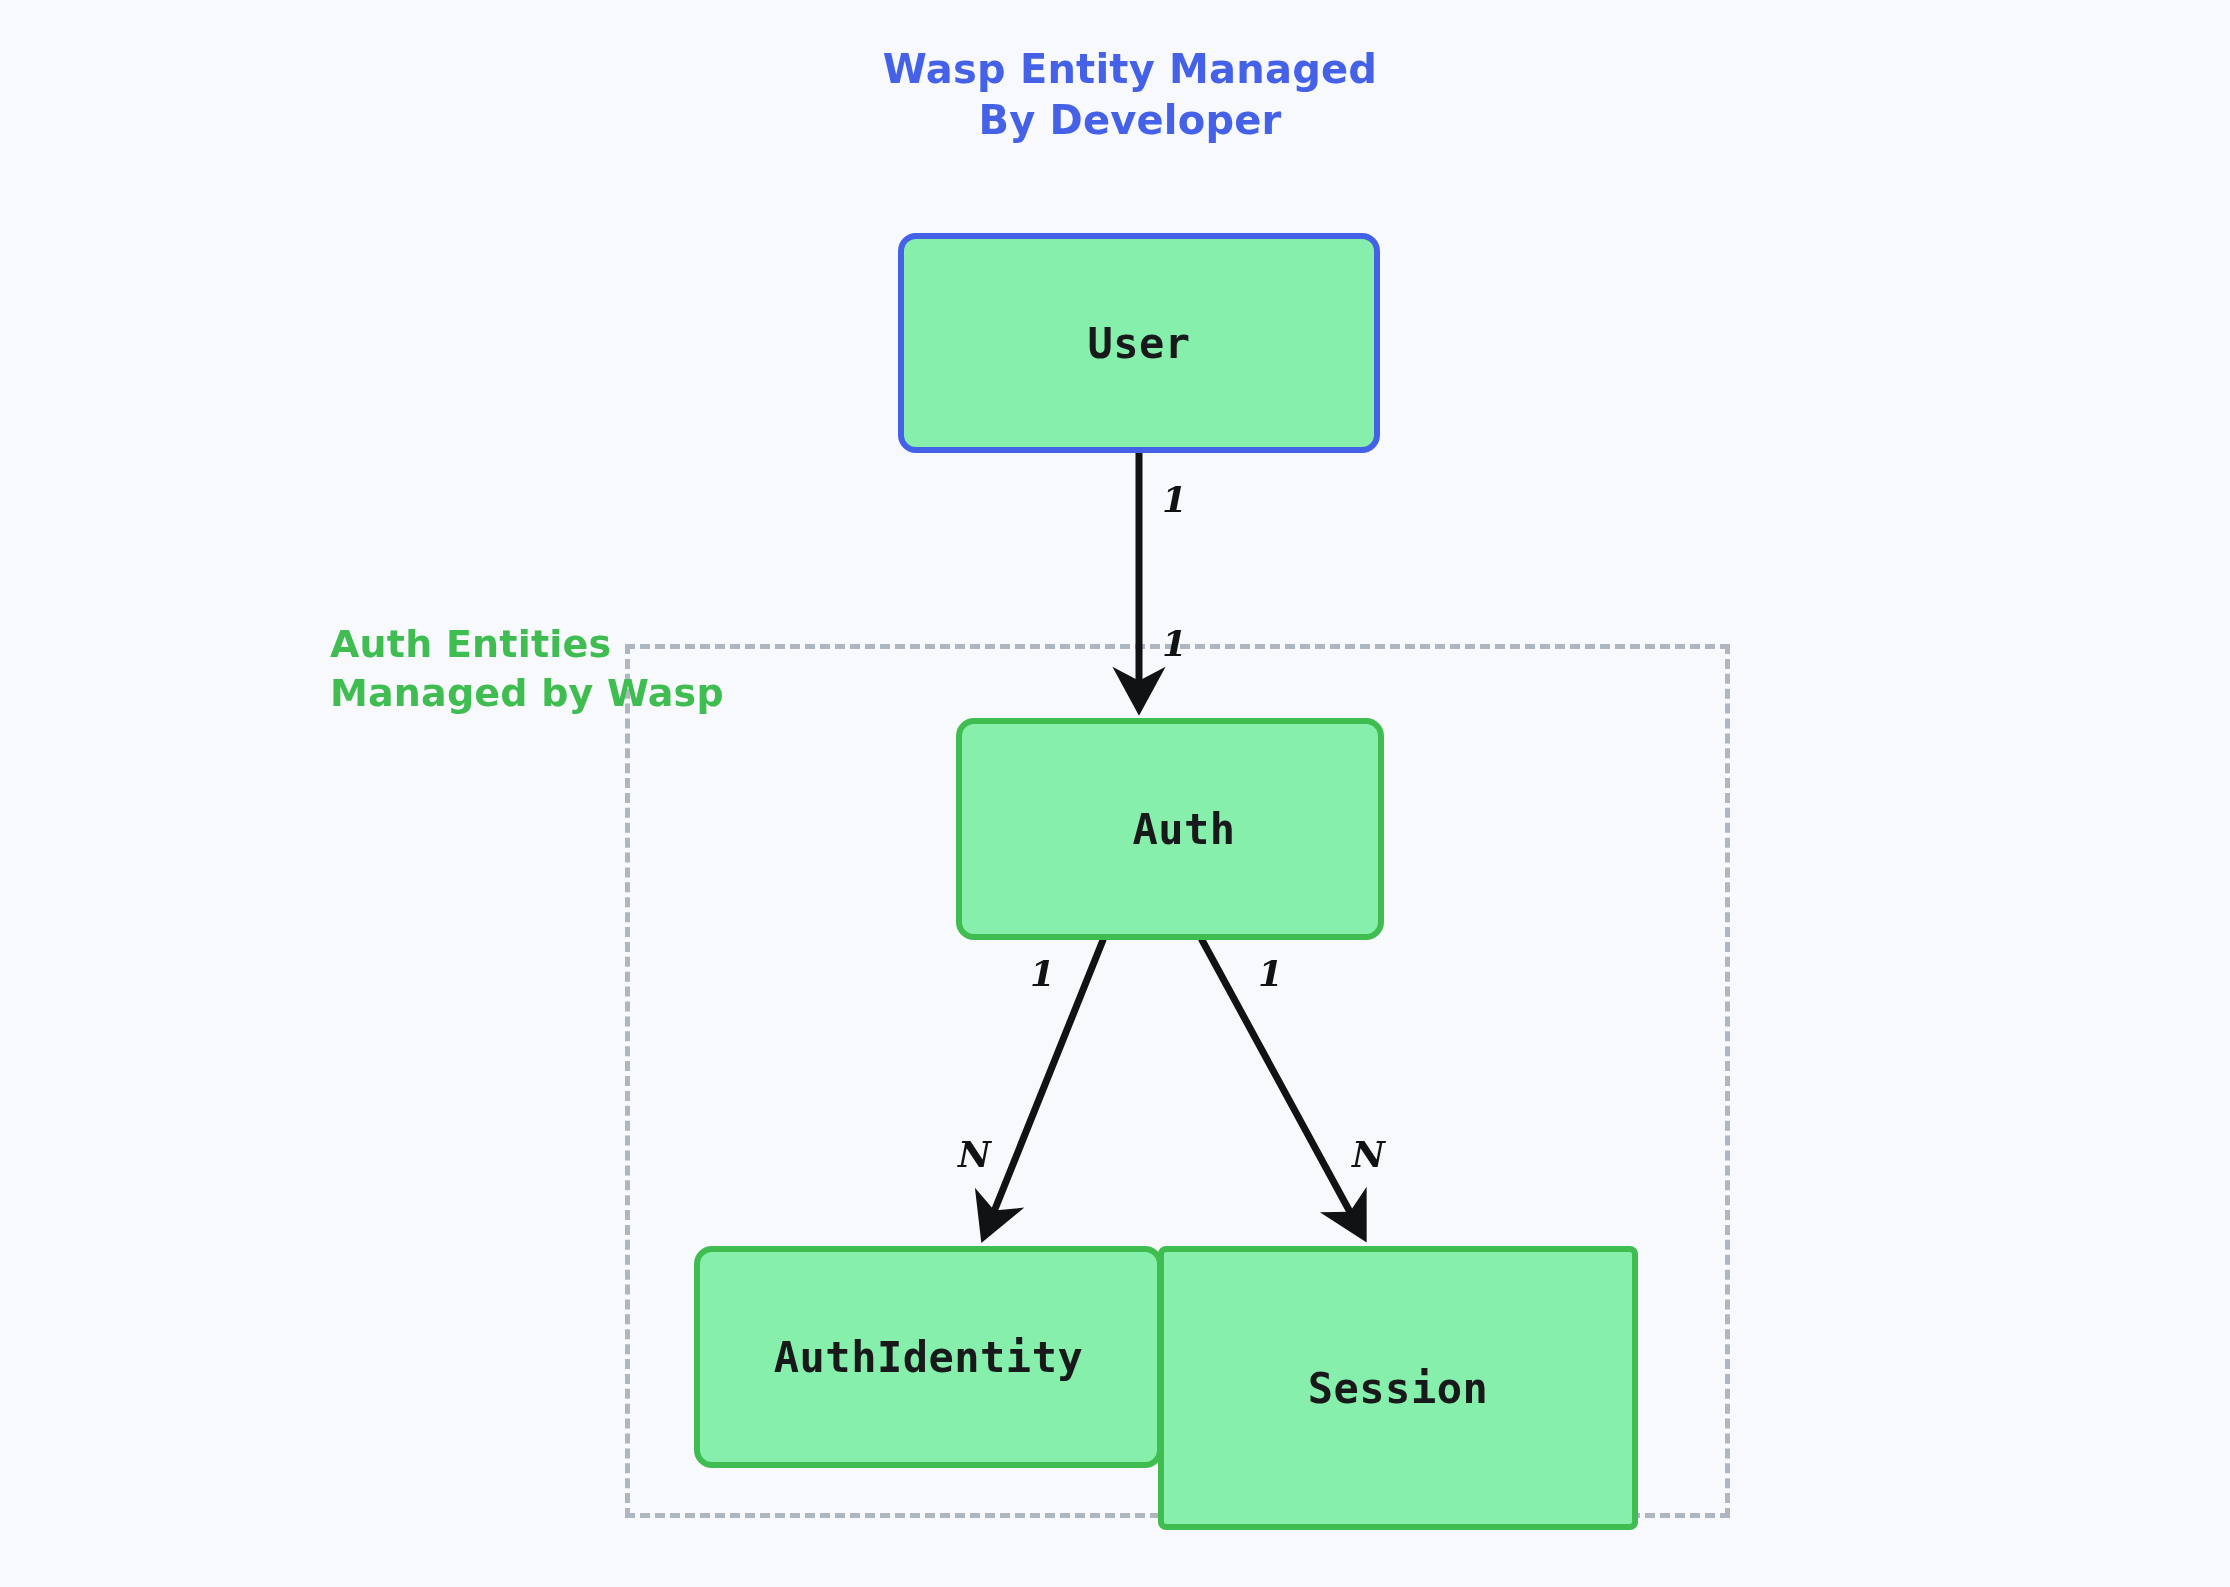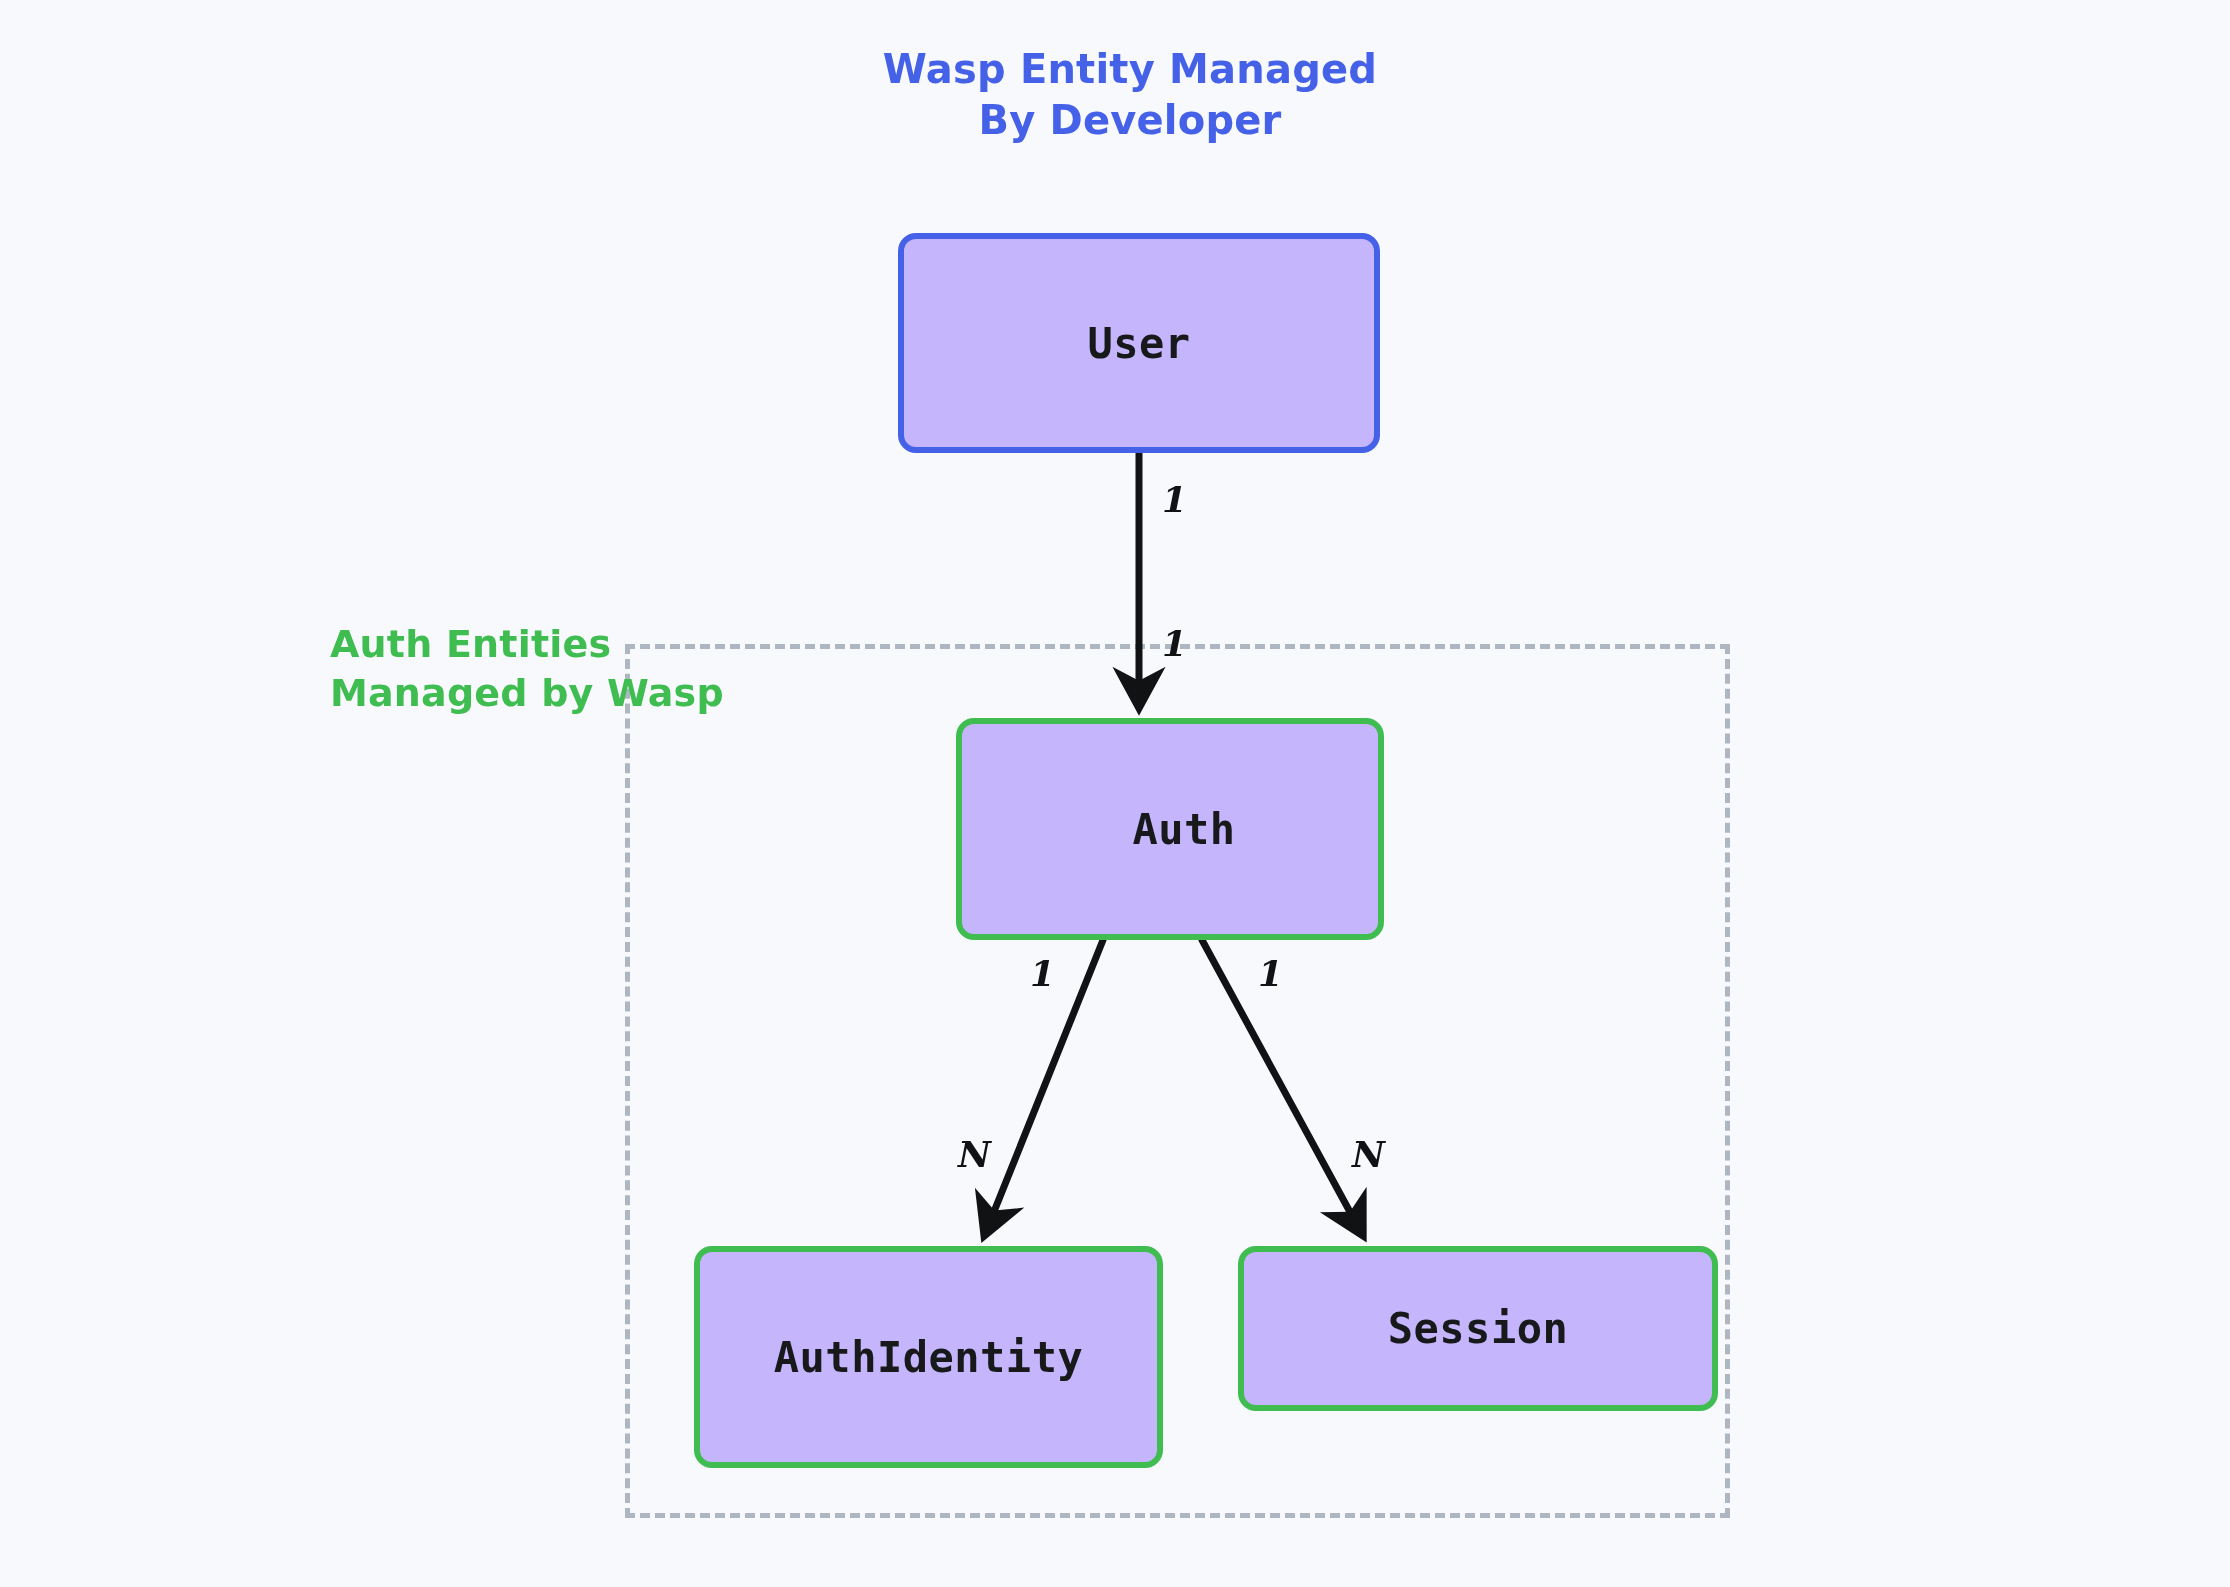--- a/index.html
+++ b/index.html
@@ -63,41 +63,41 @@
     height: 874px;
     border: 5px dashed #AEB6C2;
     box-sizing: border-box;
     background: transparent;
   }
 
   
   .entity-box {
     position: absolute;
     box-sizing: border-box;
-    background: #c4b5fd;
+    background: #86efac;
     border-radius: 18px;
     display: flex;
     align-items: center;
     justify-content: center;
     z-index: 3;
   }
   .entity-label {
     font-size: 42px;
     font-weight: 700;
     color: #18191A;
     letter-spacing: 0.5px;
     font-family: "DejaVu Sans Mono", monospace;
   }
   .entity-box.blue  { border: 6px solid #4461E8; }
   .entity-box.green { border: 6px solid #3FBD51; }
 
   #entity-user        { left: 898px;  top: 233px;  width: 482px; height: 220px; }
   #entity-auth        { left: 956px;  top: 718px;  width: 428px; height: 222px; padding-left: 28px; }
   #entity-authidentity{ left: 694px;  top: 1246px; width: 469px; height: 222px; }
-  #entity-session     { left: 1238px; top: 1246px; width: 480px; height: 165px; }
+  #entity-session     { left: 1158px; top: 1246px; width: 480px; height: 284px; border-radius: 8px; }
 
   
   .edge-label {
     position: absolute;
     font-size: 36px;
     font-weight: 700;
     color: #111213;
     font-family: "DejaVu Serif", serif;
     font-style: italic;
     z-index: 4;

